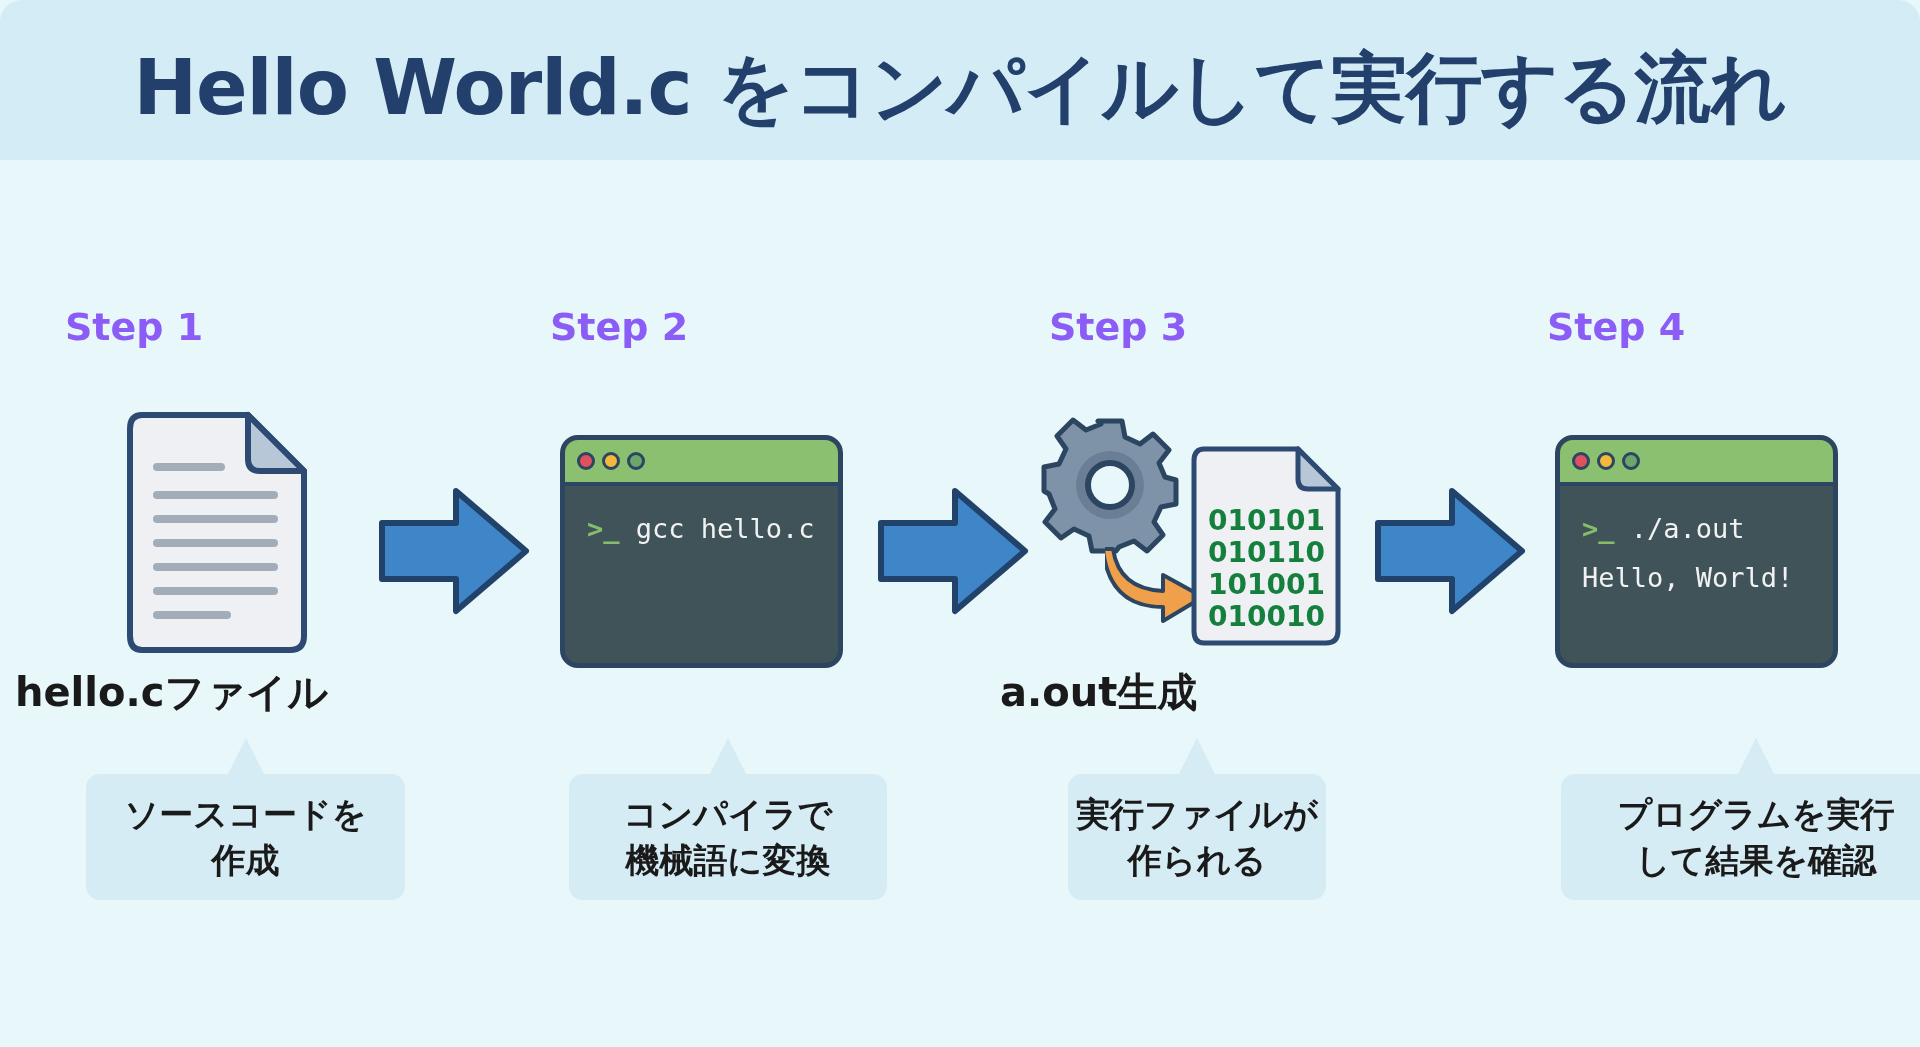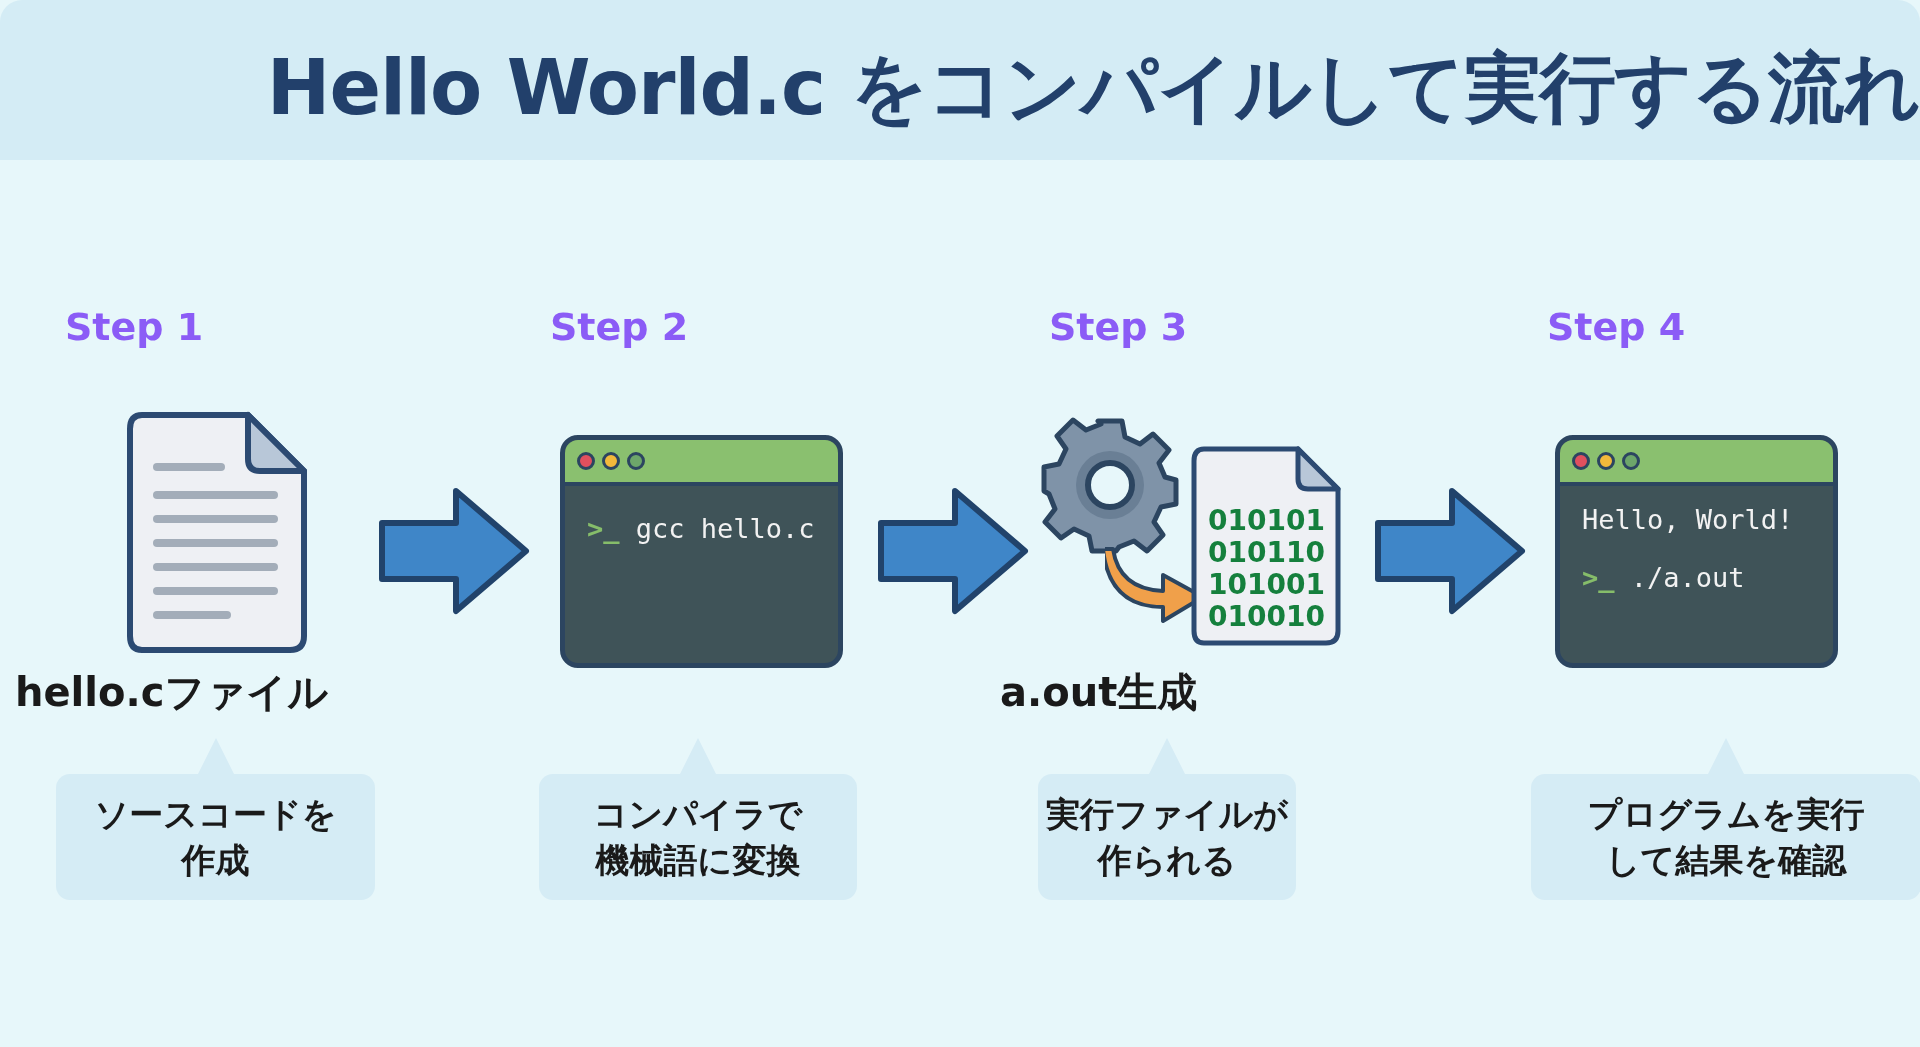--- a/index.html
+++ b/index.html
@@ -1,21 +1,21 @@
 <!DOCTYPE html>
 <html><head>
 <meta charset="utf-8">
 <style>
   html,body{margin:0;padding:0;}
   body{width:1920px;height:1047px;overflow:hidden;background:#e7f7fa;font-family:"DejaVu Sans",sans-serif;position:relative;}
   .header{position:absolute;left:0;top:0;width:1920px;height:160px;background:#d4ecf5;border-radius:22px 22px 0 0;}
-  .title{position:absolute;left:0;top:0;width:1920px;height:175px;line-height:175px;text-align:right;font-size:76px;font-weight:bold;color:#22406b;letter-spacing:-1px;}
+  .title{position:absolute;left:0;top:0;width:1920px;height:175px;line-height:175px;text-align:center;font-size:76px;font-weight:bold;color:#22406b;letter-spacing:-1px;}
   .step-label{position:absolute;top:305px;width:300px;text-align:left;font-size:38px;font-weight:bold;color:#8b5cf6;}
   .caption{position:absolute;top:665px;width:400px;text-align:left;font-size:40px;font-weight:bold;color:#1a1a1a;}
-  .callout{position:absolute;top:774px;height:126px;background:#d5ecf5;border-radius:14px;display:flex;align-items:center;justify-content:center;text-align:center;font-size:34px;font-weight:bold;color:#1a1a1a;line-height:46px;white-space:pre-line;}
+  .callout{position:absolute;top:774px;height:126px;background:#d5ecf5;border-radius:14px;display:flex;align-items:center;justify-content:center;text-align:center;font-size:34px;font-weight:bold;color:#1a1a1a;line-height:46px;white-space:pre-line;margin-left:30px;}
   .callout::before{content:"";position:absolute;left:50%;top:-36px;margin-left:-18px;border-left:18px solid transparent;border-right:18px solid transparent;border-bottom:36px solid #d5ecf5;}
   .term{position:absolute;top:435px;width:283px;height:233px;background:#3f5358;border:5px solid #2c4560;border-radius:18px;box-sizing:border-box;overflow:hidden;}
   .term .bar{height:42px;background:#8ac06f;border-bottom:4px solid #2c4560;display:flex;align-items:center;padding-left:12px;gap:7px;}
   .dot{width:18px;height:18px;border-radius:50%;border:3px solid #2c4560;box-sizing:border-box;}
   .term .line{font-family:"DejaVu Sans Mono",monospace;color:#f2f2f2;font-size:27px;padding-left:22px;margin-top:27px;white-space:pre;}
   .prompt{color:#86bd6a;font-weight:bold;}
   .arrow{position:absolute;top:487px;}
   svg{display:block;}
 </style>
 </head>
@@ -100,22 +100,22 @@
   </div>
 </div>
 <div class="caption" style="left:1000px">a.out生成</div>
 
 <div class="term" style="left:1555px">
   <div class="bar">
     <span class="dot" style="background:#e0505e"></span>
     <span class="dot" style="background:#f2b93b"></span>
     <span class="dot" style="background:#6da66a"></span>
   </div>
+  <div class="line"><span class="prompt">&gt;_</span> <span>./a.out</span></div>
   <div class="line" style="margin-top:18px">Hello, World!</div>
-  <div class="line"><span class="prompt">&gt;_</span> <span>./a.out</span></div>
 </div>
 
 <div class="callout" style="left:56px;width:319px">ソースコードを
 作成</div>
 <div class="callout" style="left:539px;width:318px">コンパイラで
 機械語に変換</div>
 <div class="callout" style="left:1038px;width:258px">実行ファイルが
 作られる</div>
 <div class="callout" style="left:1531px;width:390px">プログラムを実行
 して結果を確認</div>

